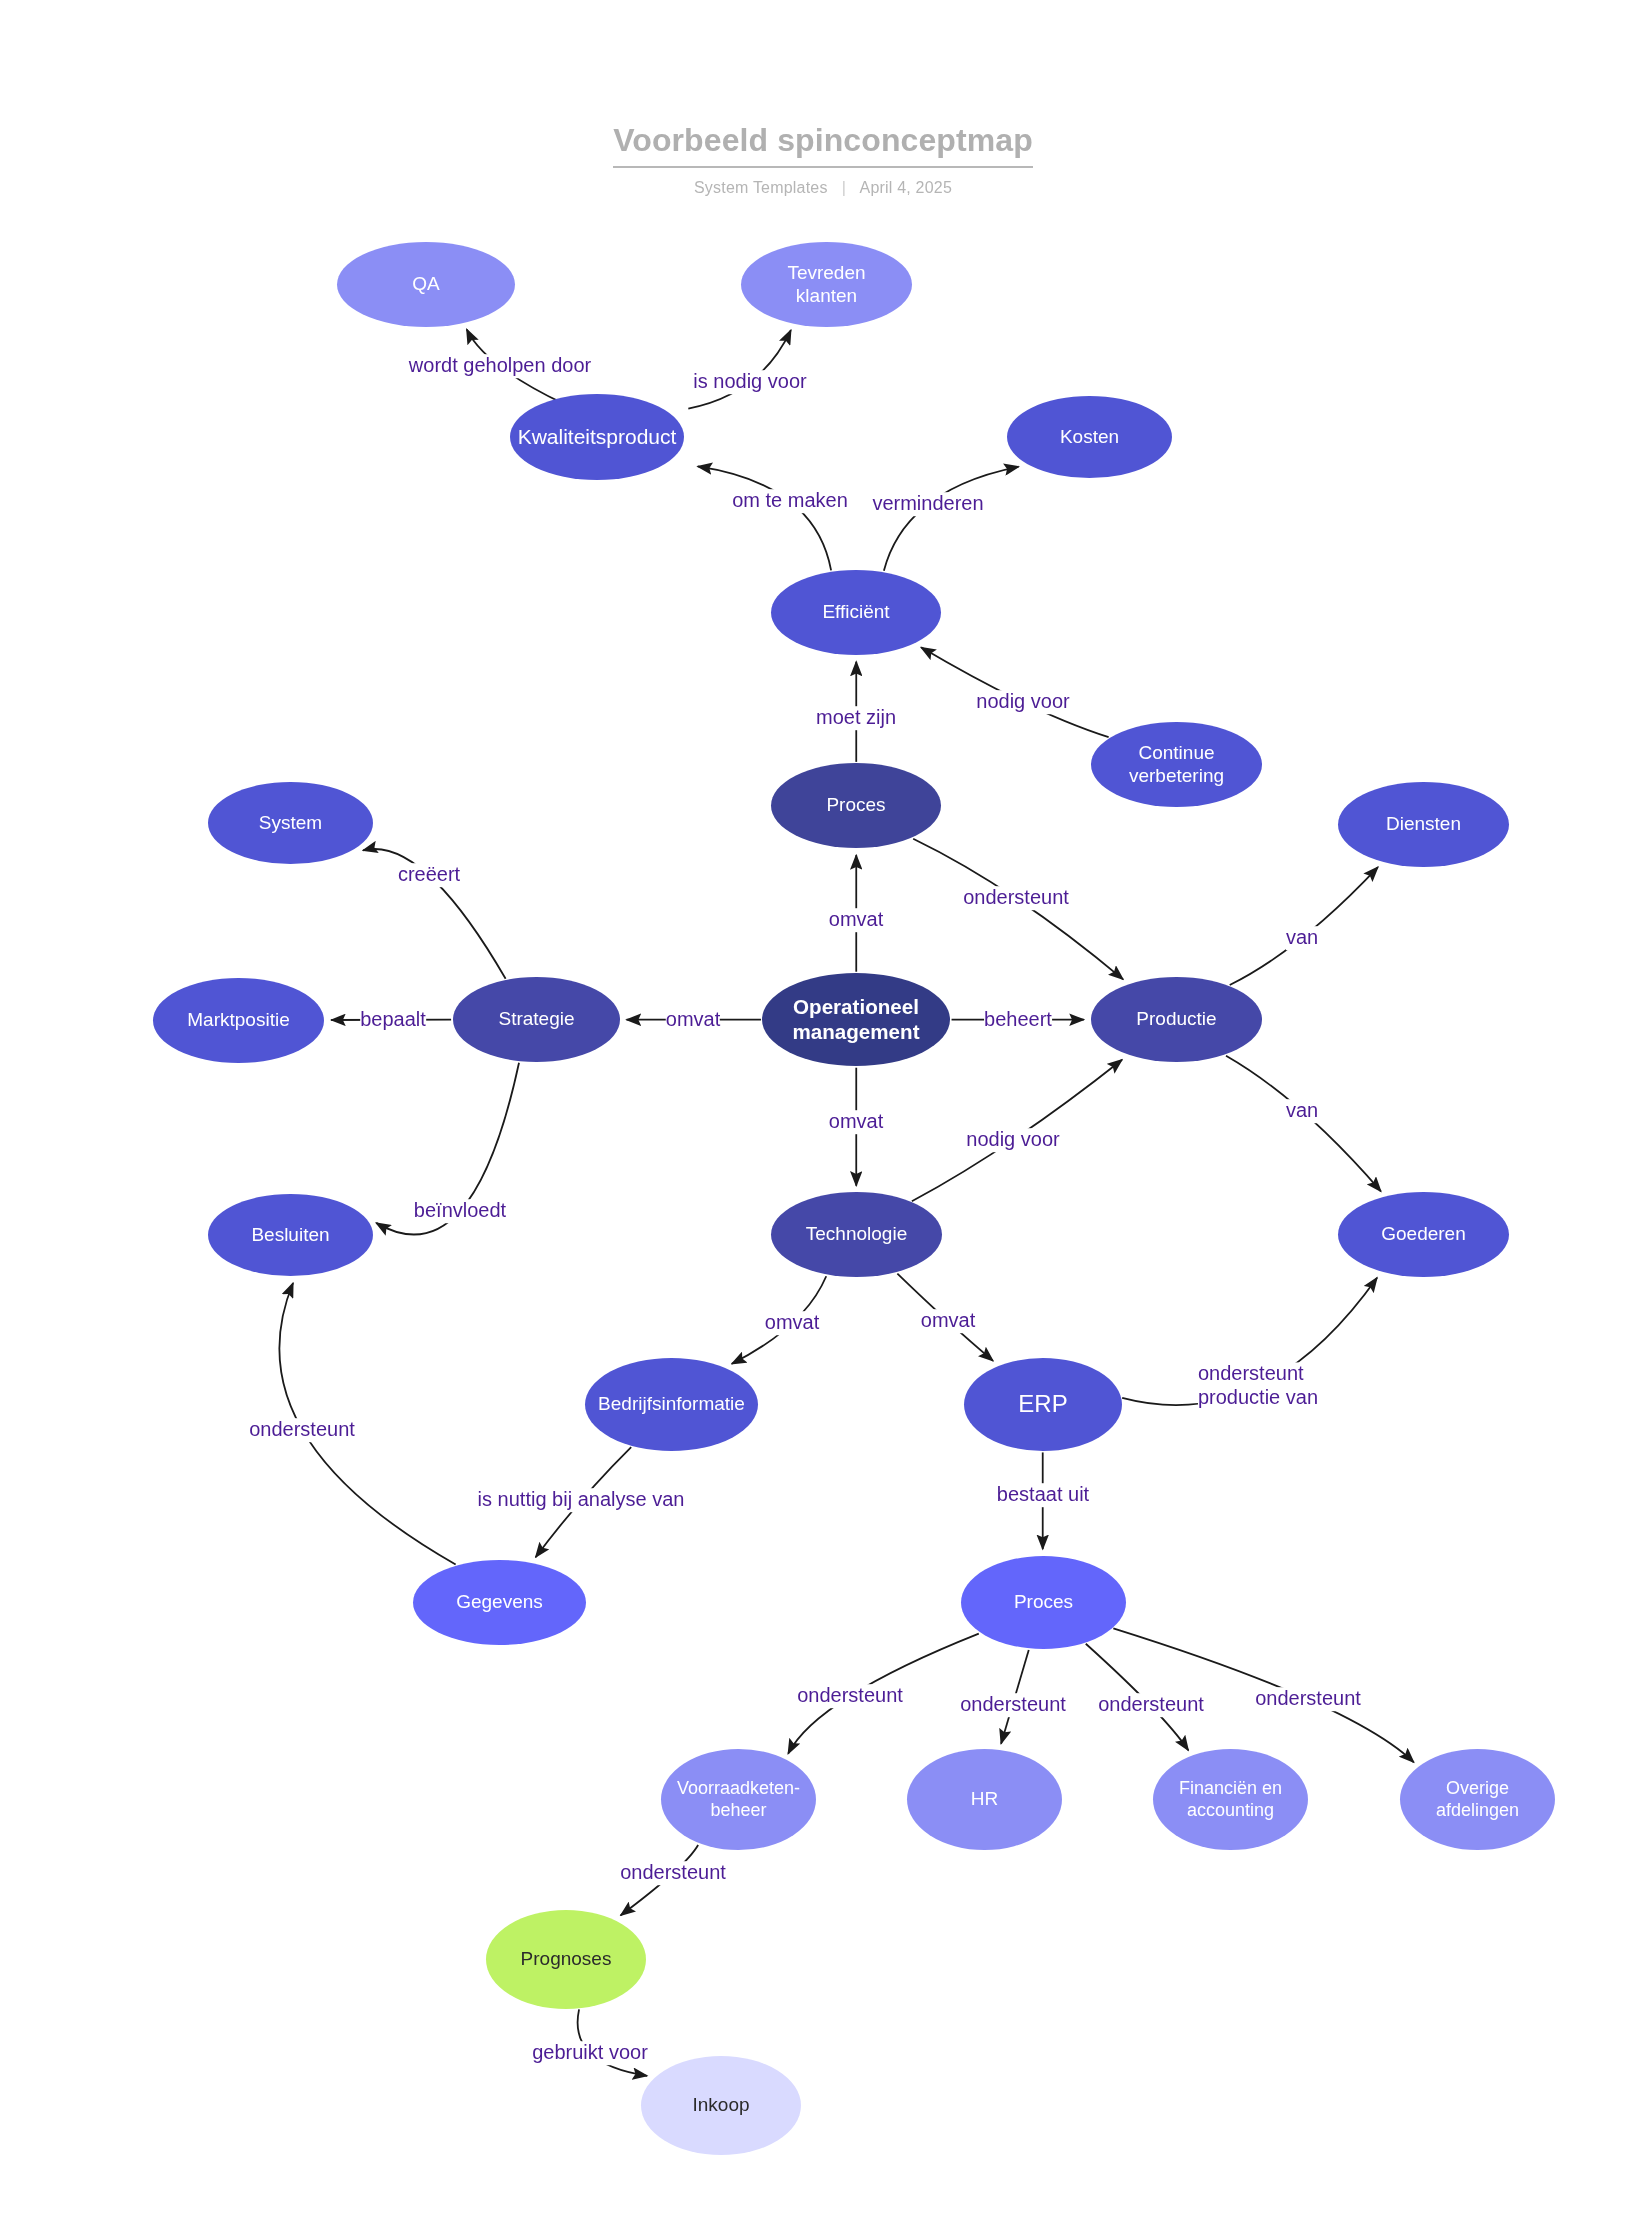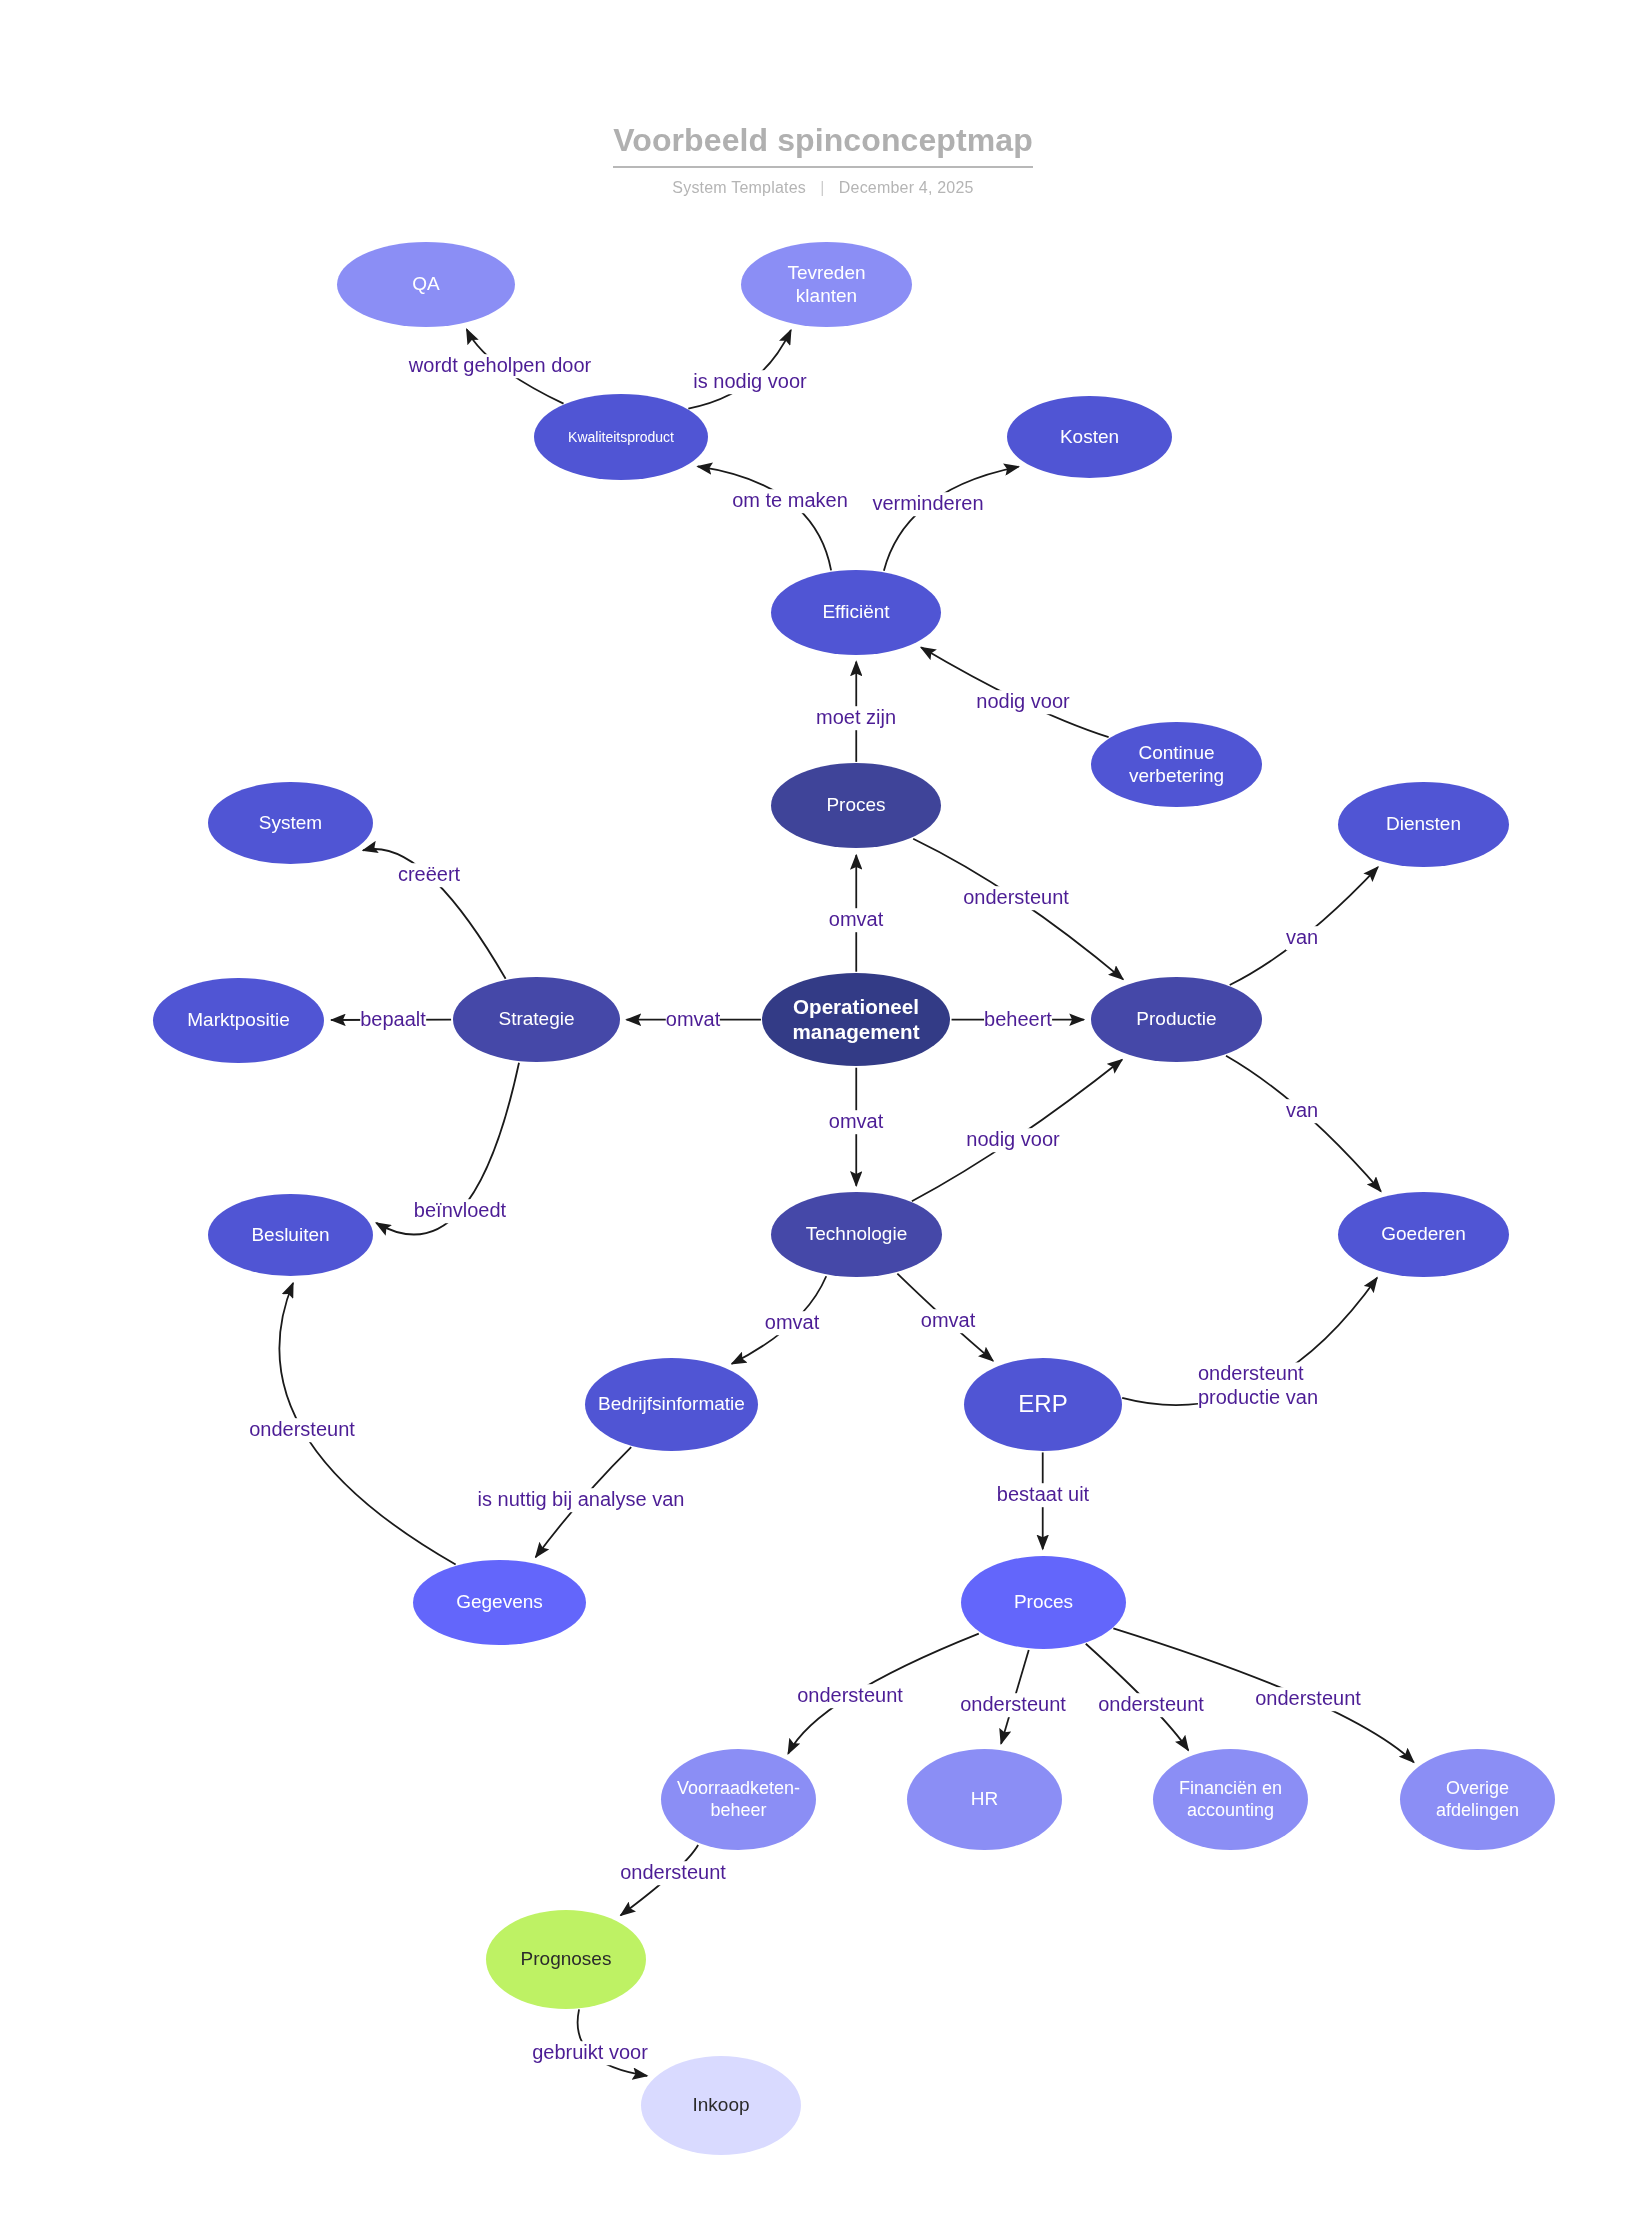--- a/index.html
+++ b/index.html
@@ -43,21 +43,21 @@
 </head>
 <body>
 
 <div id="canvas">
 
   <div class="header">
     <div class="doc-title">Voorbeeld spinconceptmap</div>
     <div class="doc-sub">
       <span>System Templates</span>
       <span class="sep">|</span>
-      <span>December 4, 2025</span>
+      <span>April 4, 2025</span>
     </div>
   </div>
 
   <svg id="edge-layer" viewBox="0 0 2401 3265" preserveAspectRatio="none" xmlns="http://www.w3.org/2000/svg">
     <defs>
       <marker id="arrowhead" markerWidth="9" markerHeight="7" refX="8.2" refY="3.5" orient="auto" markerUnits="strokeWidth">
         <path d="M0,0 L9,3.5 L0,7 L1.6,3.5 Z" fill="#1a1a1a"></path>
       </marker>
     </defs>
     <g id="edge-paths">
@@ -93,21 +93,21 @@
       </g>
   </svg>
 
   <div id="node-layer">
       <div class="node" style="left: 337px; top: 242px; width: 178px; height: 85px; background: rgb(139, 142, 245); color: rgb(255, 255, 255); font-size: 19px;">
         <span class="lbl">QA</span>
       </div>
       <div class="node" style="left: 741px; top: 242px; width: 171px; height: 85px; background: rgb(139, 142, 245); color: rgb(255, 255, 255); font-size: 19px;">
         <span class="lbl">Tevreden<br>klanten</span>
       </div>
-      <div class="node" style="left: 534px; top: 394px; width: 174px; height: 86px; background: rgb(80, 85, 212); color: rgb(255, 255, 255); font-size: 14px;">
+      <div class="node" style="left: 510px; top: 394px; width: 174px; height: 86px; background: rgb(80, 85, 212); color: rgb(255, 255, 255); font-size: 21px;">
         <span class="lbl">Kwaliteitsproduct</span>
       </div>
       <div class="node" style="left: 1007px; top: 396px; width: 165px; height: 82px; background: rgb(80, 85, 212); color: rgb(255, 255, 255); font-size: 19px;">
         <span class="lbl">Kosten</span>
       </div>
       <div class="node" style="left: 771px; top: 570px; width: 170px; height: 85px; background: rgb(80, 85, 212); color: rgb(255, 255, 255); font-size: 19px;">
         <span class="lbl">Efficiënt</span>
       </div>
       <div class="node" style="left: 1091px; top: 722px; width: 171px; height: 85px; background: rgb(80, 85, 212); color: rgb(255, 255, 255); font-size: 19px;">
         <span class="lbl">Continue<br>verbetering</span>

